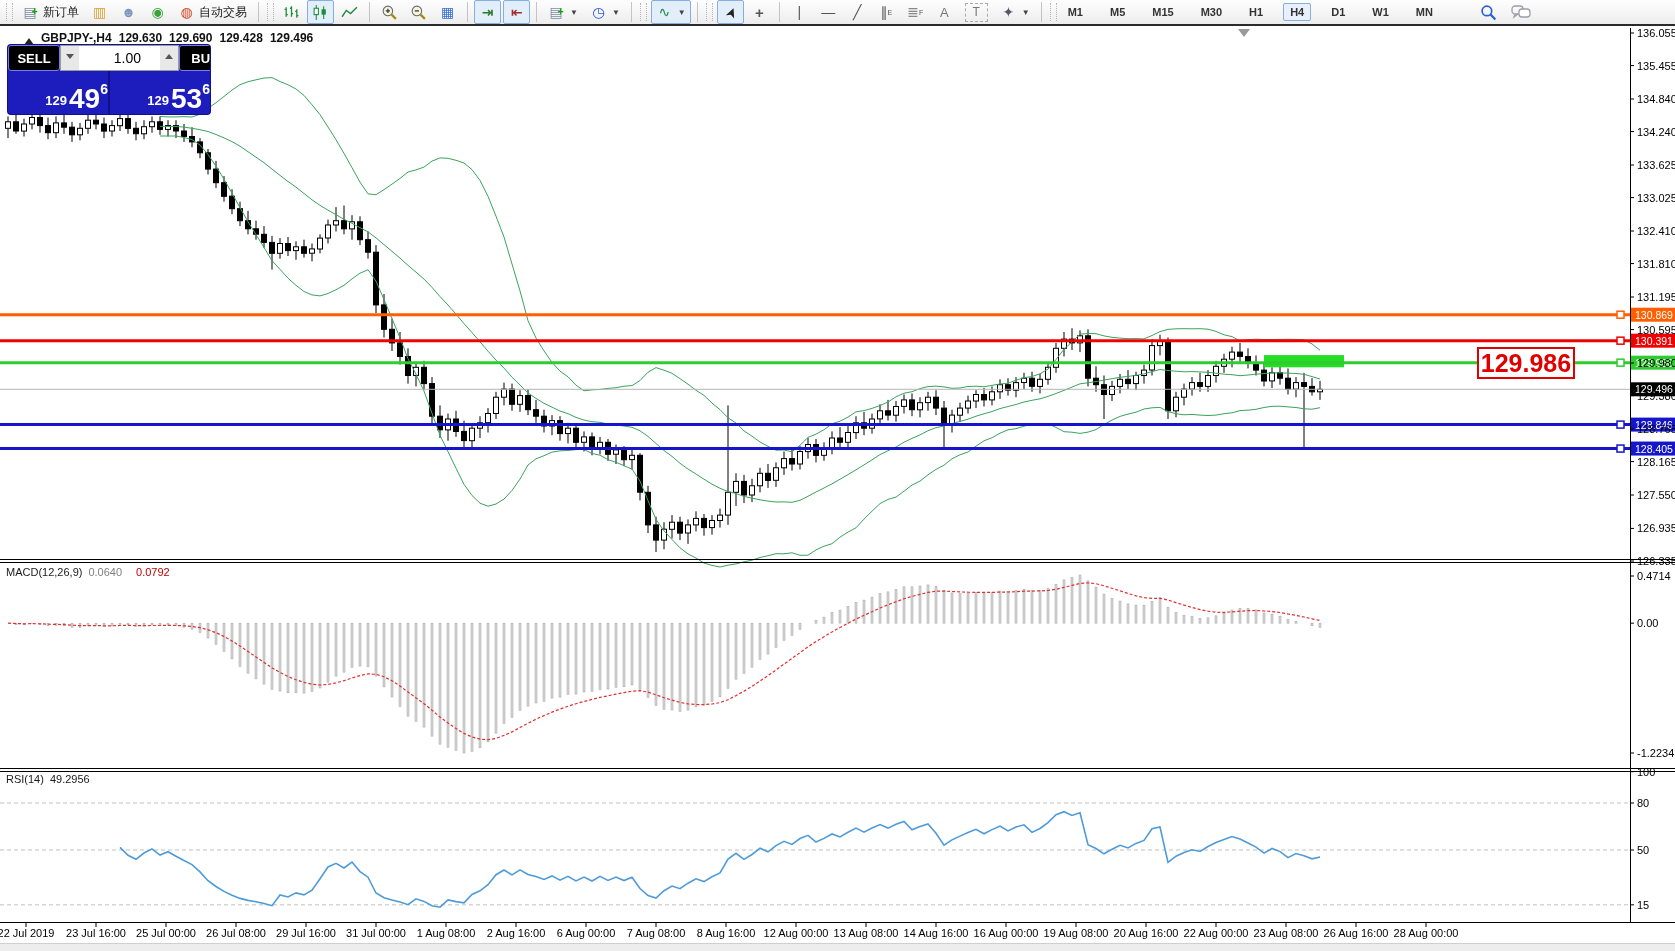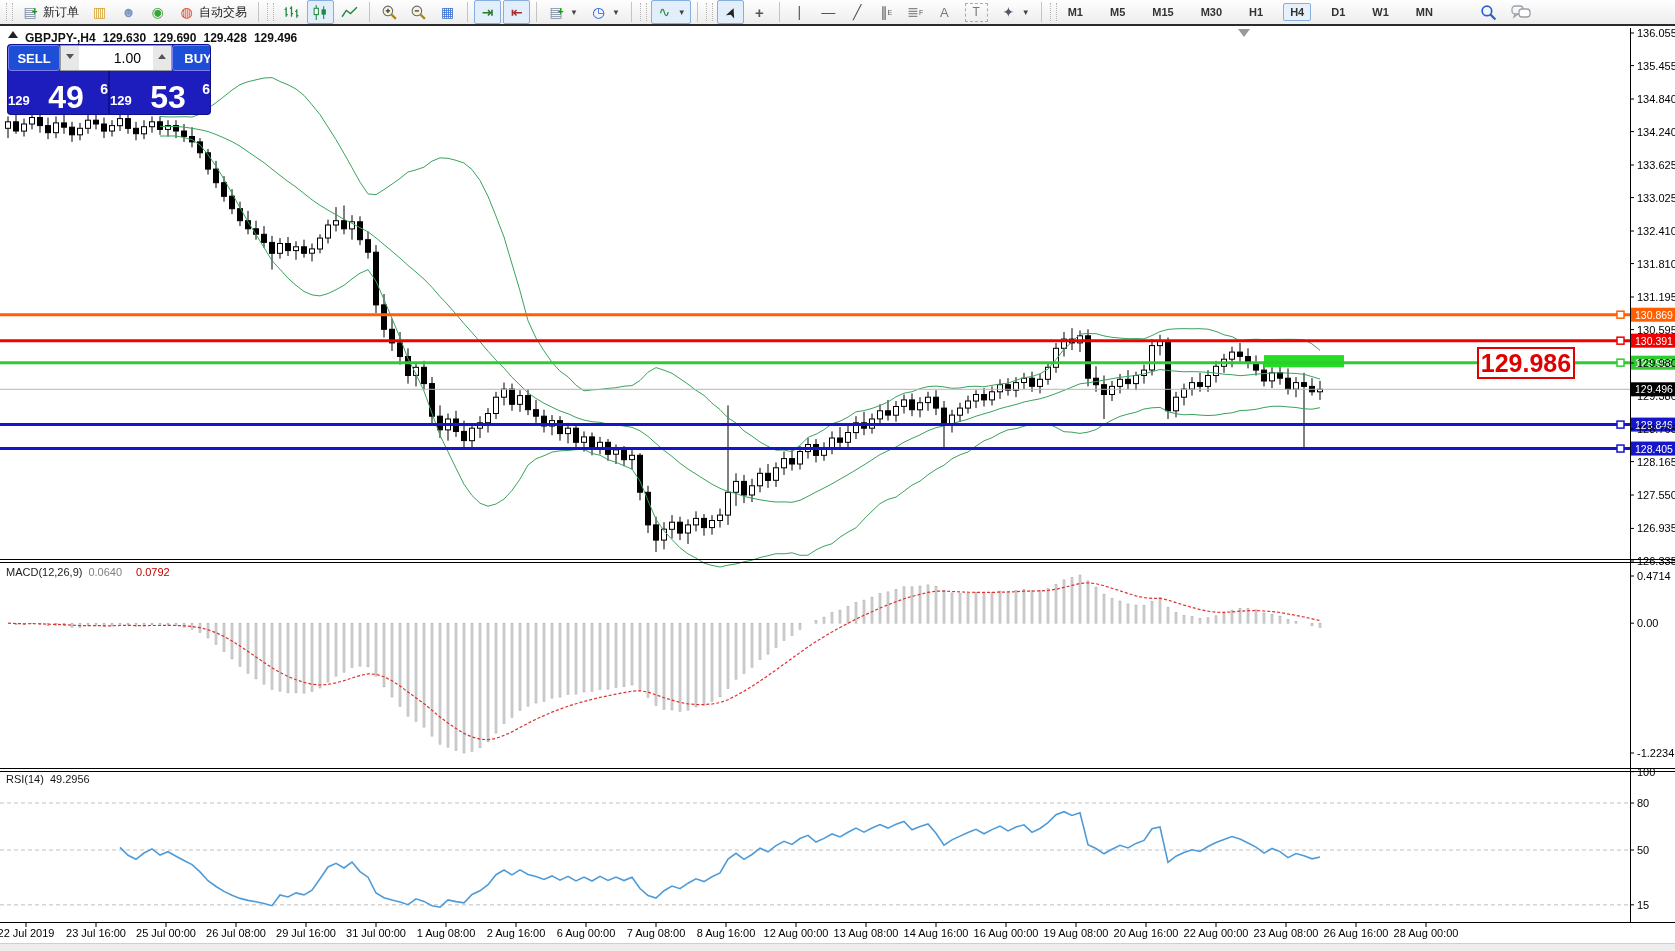--- a/index.html
+++ b/index.html
@@ -15,43 +15,43 @@
   .tico{display:inline-flex;width:17px;height:17px;align-items:center;justify-content:center;
         font-size:14px;line-height:1;}
   .sep{width:1px;height:20px;background:#c4c4c4;margin:0 4px;flex:0 0 1px;}
   .grip{width:5px;height:18px;border-left:1px dotted #b5b5b5;border-right:1px dotted #b5b5b5;margin:0 2px;}
   .dd{font-size:8px;color:#444;margin-left:1px;}
   .tf{font-size:11px;font-weight:bold;color:#333;padding:2px 6px;border:1px solid transparent;border-radius:2px;}
   .tf.active{border:1px solid #86aede;background:#e8f1fb;}
   #tb-right{margin-left:auto;margin-right:140px;display:flex;gap:14px;align-items:center;}
   
   #chart-svg{position:absolute;left:0;top:0;z-index:1;}
-  #symbol-header{position:absolute;left:8px;top:31px;z-index:10;font-size:12px;font-weight:bold;color:#111;
-                 display:flex;gap:7px;align-items:flex-start;}
+  #symbol-header{position:absolute;left:24px;top:31px;z-index:10;font-size:12px;font-weight:bold;color:#111;
+                 display:flex;gap:7px;align-items:flex-end;}
   #collapse-arrow{width:0;height:0;border-left:5px solid transparent;border-right:5px solid transparent;
                   border-bottom:7px solid #222;}
   
   #trade-panel{position:absolute;left:8px;top:45px;width:202px;z-index:10;border-radius:3px;
                background:#1d1dbd;box-shadow:0 0 0 1px #10108a;overflow:hidden;font-weight:bold;}
   .tp-row1{display:flex;height:26px;}
-  .tp-sell,.tp-buy{flex:0 0 52px;background:#1d4ed8;border:1px solid #7a7ae8;color:#fff;
+  .tp-sell,.tp-buy{flex:0 0 52px;background:#000000;border:1px solid #7a7ae8;color:#fff;
                    font-size:13px;font-weight:bold;border-radius:3px;}
   .tp-vol{flex:1;display:flex;background:#f2f2f2;border:1px solid #999;align-items:stretch;}
-  .tp-vol input{flex:1;border:none;background:#fff;text-align:right;font-size:14px;padding-right:12px;width:60px;
+  .tp-vol input{flex:1;border:none;background:#fff;text-align:right;font-size:14px;padding-right:19px;width:60px;
                 font-family:inherit;}
   .tp-step{width:18px;border:none;background:#e8e8e8;position:relative;}
   .tri-dn::after,.tri-up::after{content:"";position:absolute;left:5px;top:8px;border-left:4px solid transparent;
      border-right:4px solid transparent;}
   .tri-dn::after{border-top:5px solid #555;}
   .tri-up::after{border-bottom:5px solid #555;}
   .tp-row2{display:flex;gap:2px;background:#10108a;}
   .tp-price{flex:1;height:40px;background:#1d1dbd;color:#fff;display:flex;align-items:flex-end;
-            justify-content:space-between;padding-bottom:3px;}
+            justify-content:flex-end;padding-bottom:3px;}
   .tp-pref{font-size:13px;margin-right:2px;margin-bottom:3px;}
-  .tp-big{font-size:32px;line-height:0.85;}
+  .tp-big{font-size:28px;line-height:0.85;}
   .tp-sup{font-size:14px;margin-bottom:14px;}
   
   #price-box{position:absolute;left:1477px;top:347px;width:94px;height:28px;z-index:10;background:#fff;
              border:2px solid #e00000;color:#e00000;font-size:25px;font-weight:bold;
              display:flex;align-items:center;justify-content:center;}
   #annotation{position:absolute;left:1283px;top:434px;z-index:10;font-size:30px;font-weight:bold;
               color:#0cc00c;letter-spacing:6px;text-shadow:2px 2px 1px rgba(0,100,0,.45);}
   
   .ind-label{position:absolute;left:6px;z-index:10;font-size:11px;color:#1a1a1a;}
   #macd-label{top:566px;}

